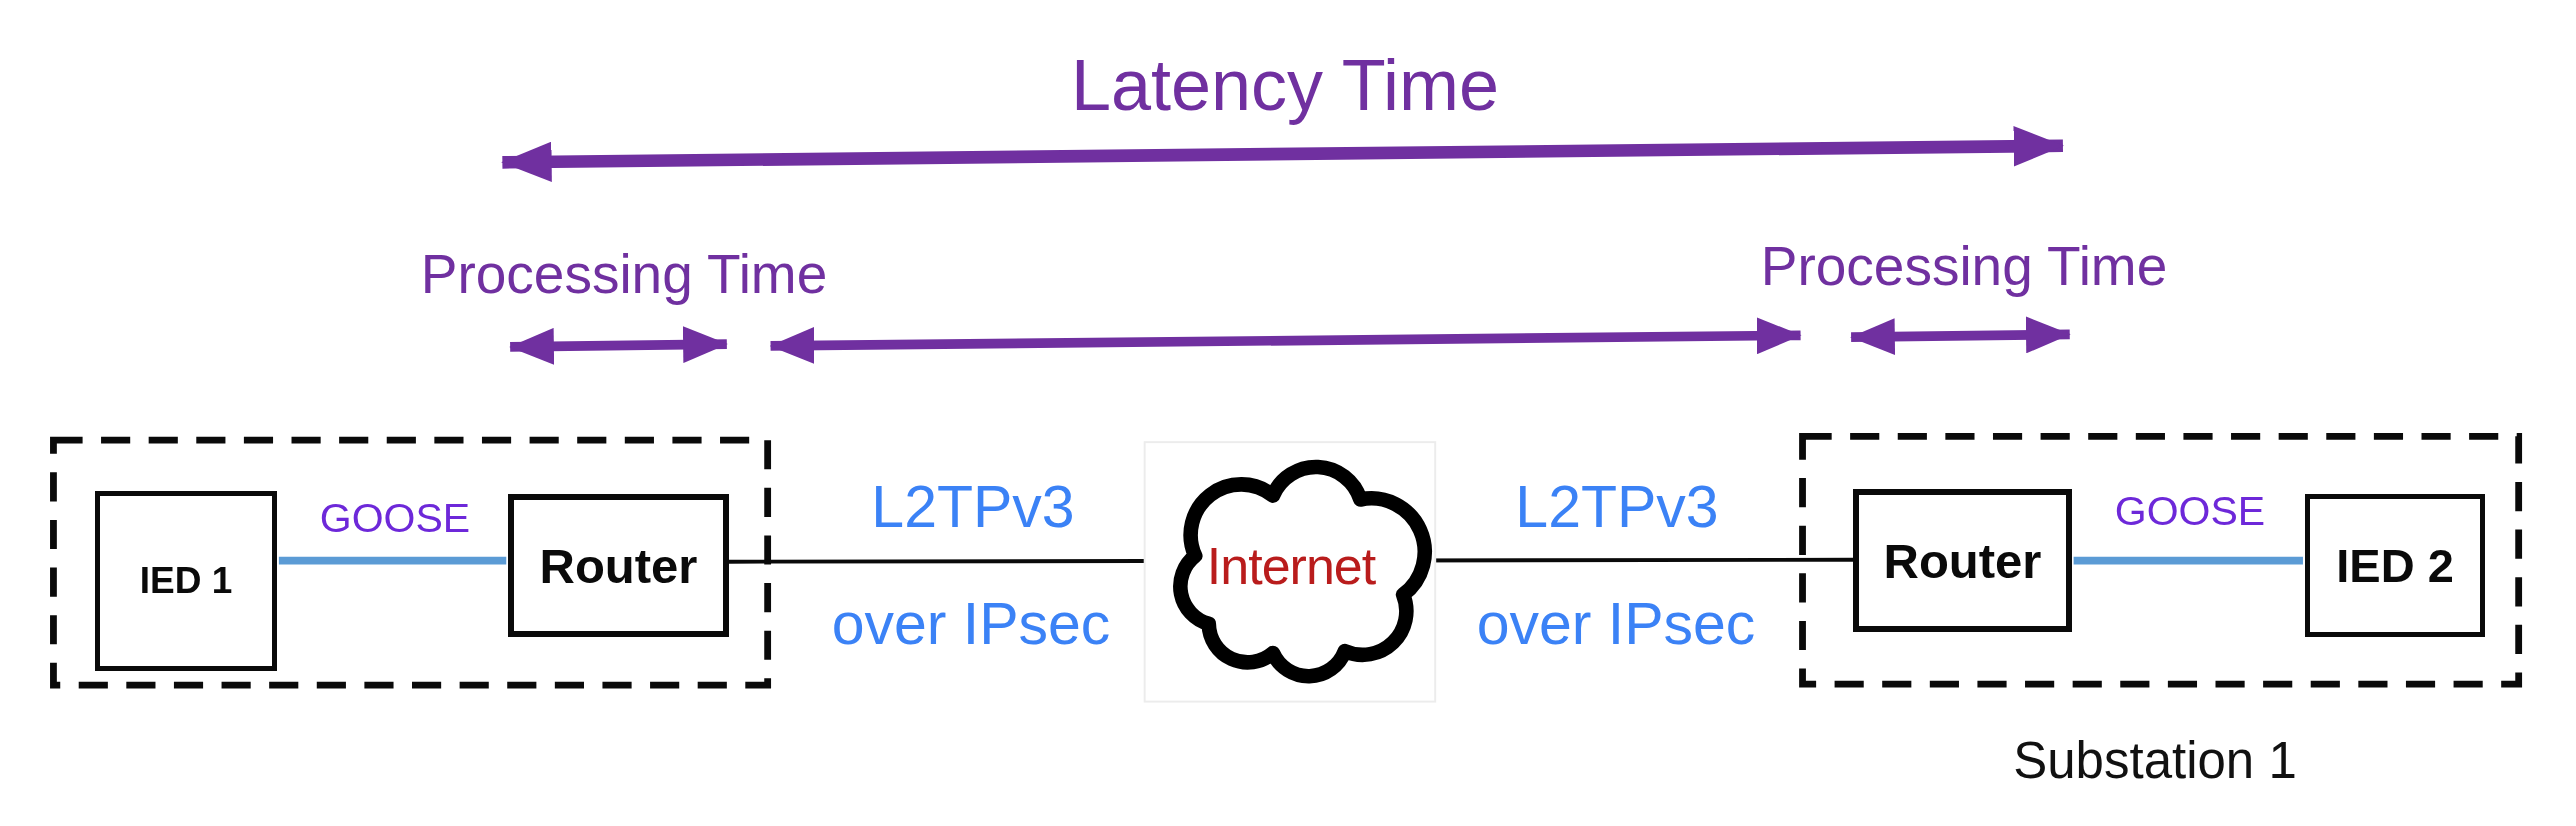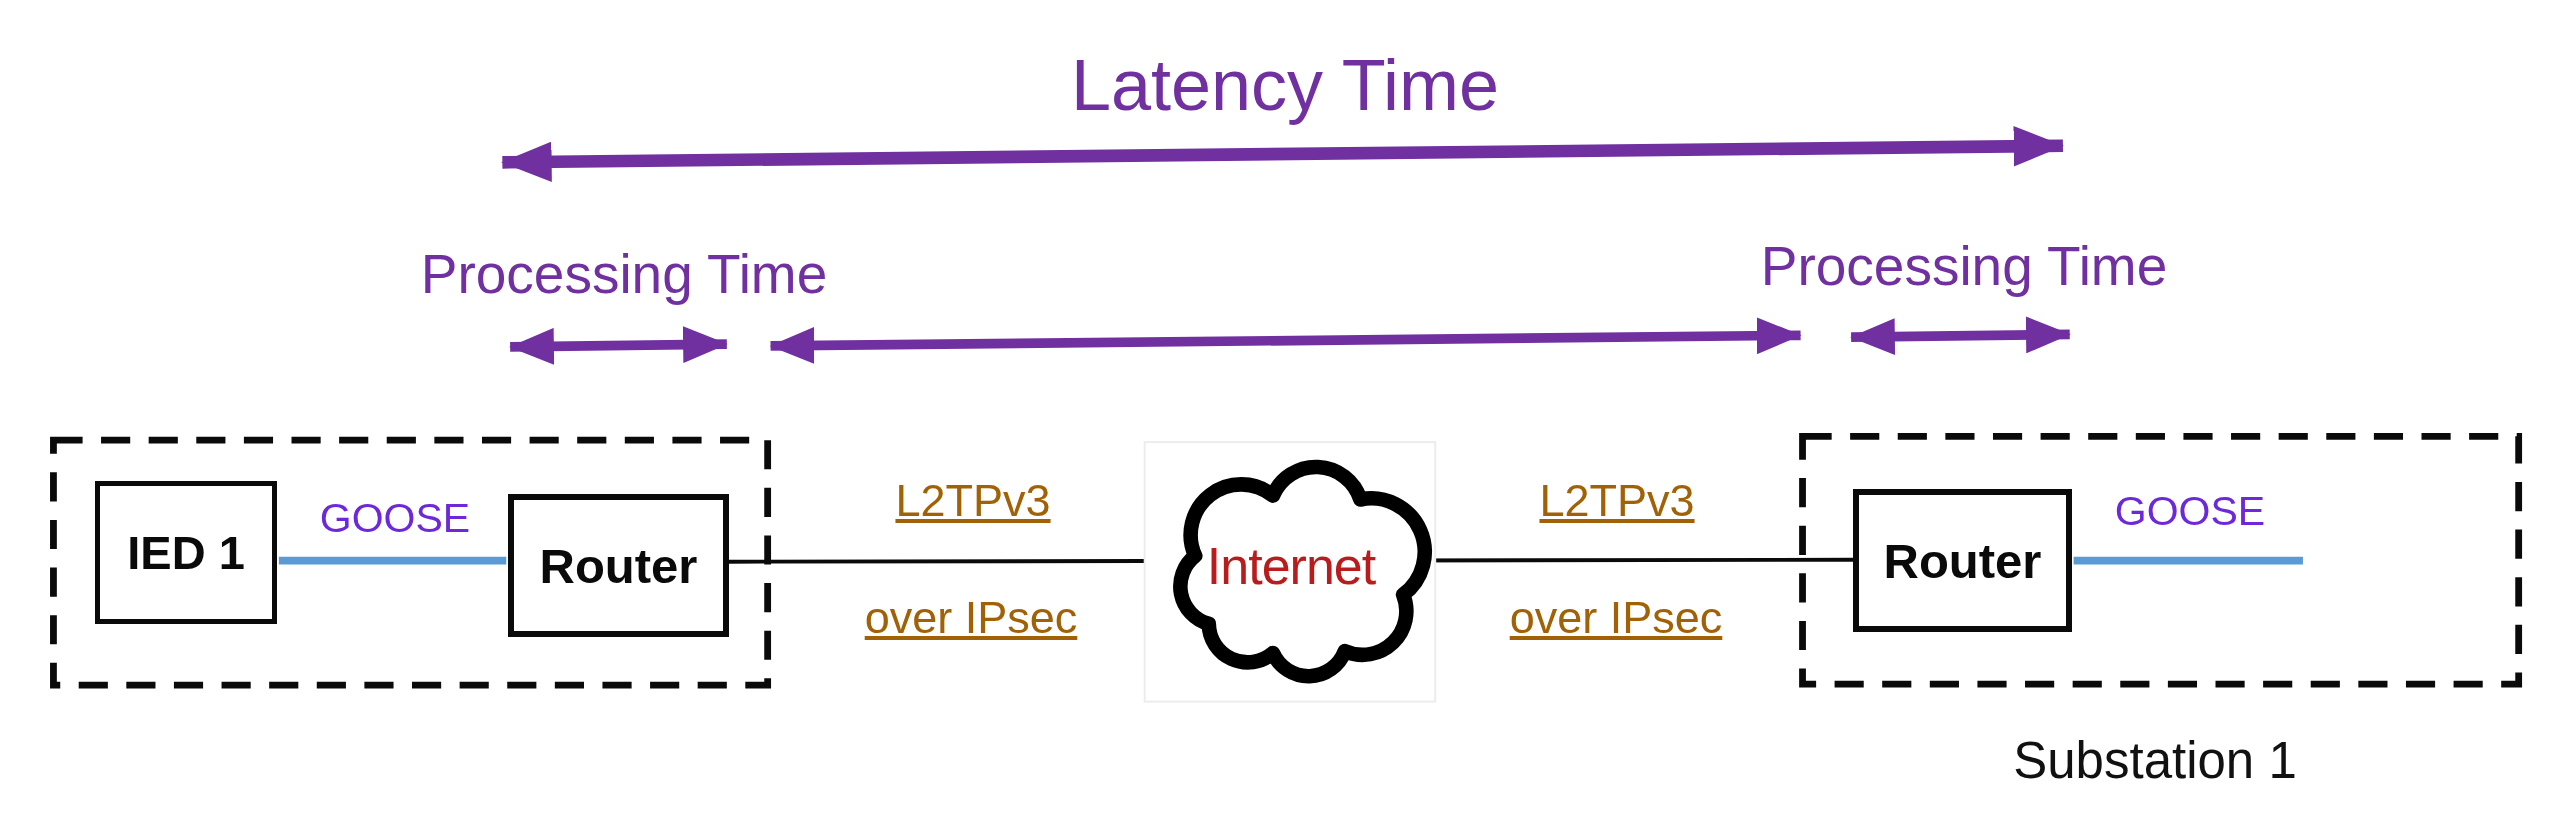--- a/index.html
+++ b/index.html
@@ -2,21 +2,21 @@
 <html><head>
 <meta charset="utf-8">
 <style>
   html,body{margin:0;padding:0;background:#fff;}
   body{width:2576px;height:827px;font-family:"Liberation Sans",sans-serif;}
   #stage{position:relative;width:2576px;height:827px;background:#ffffff;overflow:hidden;}
   #shapes{position:absolute;left:0;top:0;}
   .lbl{position:absolute;transform:translateX(-50%);white-space:nowrap;line-height:1;}
   .purple{color:#7030A0;}
   .goose{color:#6d28d9;font-size:41px;}
-  .cyan{color:#a16207;font-size:45px;text-decoration:underline;}
+  .cyan{color:#3b82f6;font-size:59px;}
   .blackbox{position:absolute;border:5.8px solid #0a0a0a;background:#fff;
             display:flex;align-items:center;justify-content:center;
             font-weight:bold;color:#0a0a0a;box-sizing:border-box;}
   .title{font-size:72px;}
   .timelbl{font-size:55px;}
   .sublbl{position:absolute;transform:translateX(-50%);white-space:nowrap;
           font-size:51px;color:#111;line-height:1;}
   .internet{position:absolute;transform:translateX(-50%);font-weight:normal;
             font-size:52px;color:#b91c1c;letter-spacing:-1px;line-height:1;}
 </style>
@@ -61,30 +61,33 @@
                  A 40,40 0 0 1 52,180
                  A 40,40 0 0 1 38,110 Z" fill="#ffffff" stroke="#000000" stroke-width="15" stroke-linejoin="round"></path>
       </g>
     </g>
   </svg>
 
   <div class="lbl purple title" style="left:1285px;top:49px;">Latency Time</div>
   <div class="lbl purple timelbl" style="left:624px;top:247px;">Processing Time</div>
   <div class="lbl purple timelbl" style="left:1964px;top:239px;">Processing Time</div>
 
-  <div class="blackbox" style="left:95px;top:481px;width:182px;height:143px;font-size:47px;">
+  <div class="blackbox" style="left:95px;top:491px;width:182px;height:180px;font-size:37px;">
     <span>IED 1</span>
   </div>
   <div class="blackbox" style="left:508px;top:494px;width:221px;height:143px;border-width:6.8px;font-size:49px;">
     <span>Router</span>
   </div>
   <div class="lbl goose" style="left:395px;top:498px;">GOOSE</div>
 
   <div class="blackbox" style="left:1853px;top:489px;width:219px;height:143px;border-width:6.8px;font-size:49px;">
     <span>Router</span>
+  </div>
+  <div class="blackbox" style="left:2305px;top:494px;width:180px;height:143px;font-size:47px;">
+    <span>IED 2</span>
   </div>
   <div class="lbl goose" style="left:2190px;top:491px;">GOOSE</div>
 
   <div class="lbl cyan" style="left:973px;top:478px;">L2TPv3</div>
   <div class="lbl cyan" style="left:971px;top:595px;">over IPsec</div>
   <div class="lbl cyan" style="left:1617px;top:478px;">L2TPv3</div>
   <div class="lbl cyan" style="left:1616px;top:595px;">over IPsec</div>
 
   <div class="internet" style="left:1291px;top:540px;">Internet</div>
 

